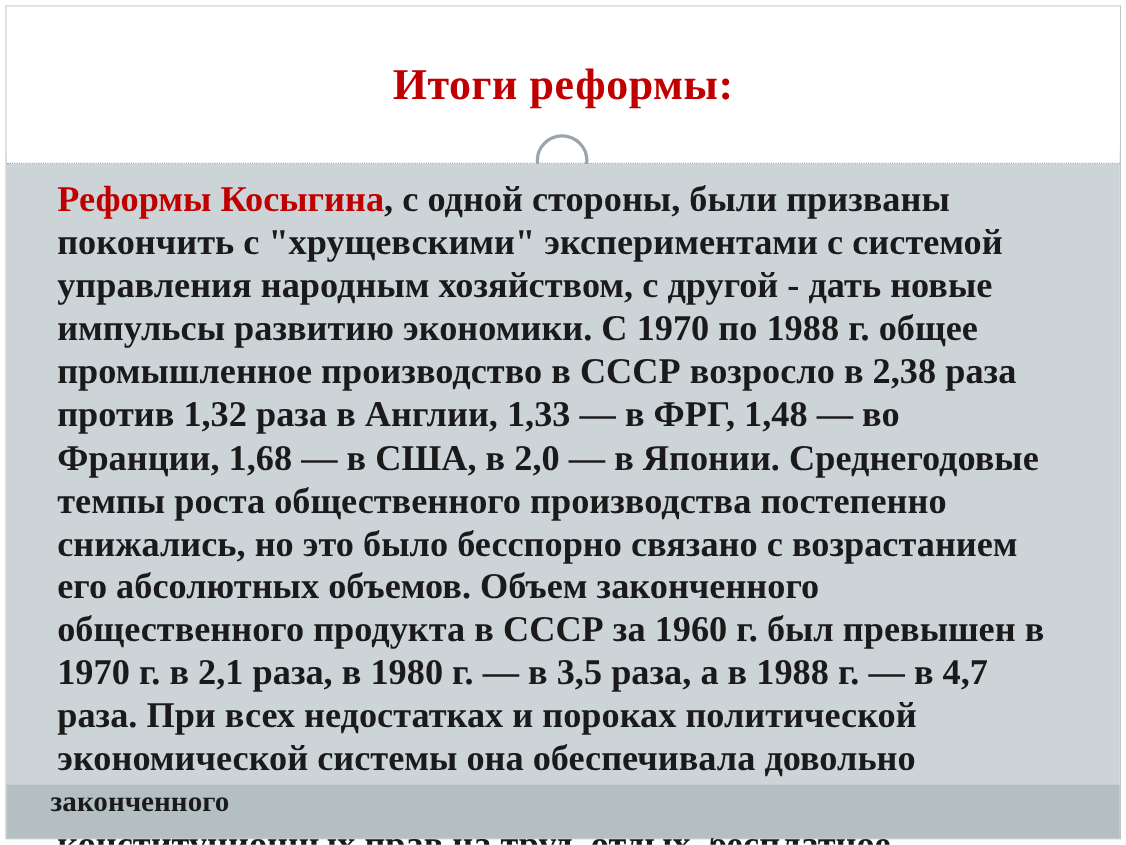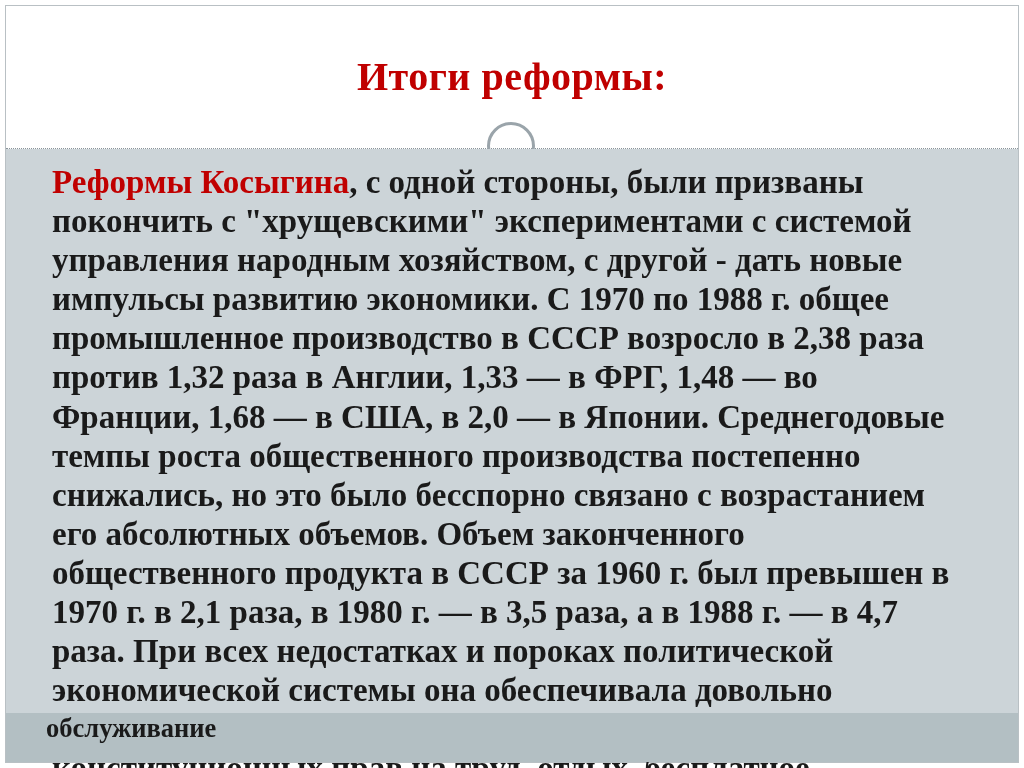--- a/index.html
+++ b/index.html
@@ -133,15 +133,15 @@
   </div>
 
   <div class="divider"></div>
   <div class="divider-circle"></div>
 
   <div class="body-area">
     <p class="body-text"><span class="lead">Реформы Косыгина</span><span>, с одной стороны, были призваны покончить с "хрущевскими" экспериментами с системой управления народным хозяйством, с другой - дать новые импульсы развитию экономики. С 1970 по 1988 г. общее промышленное производство в СССР возросло в 2,38 раза против 1,32 раза в Англии, 1,33 — в ФРГ, 1,48 — во Франции, 1,68 — в США, в 2,0 — в Японии. Среднегодовые темпы роста общественного производства постепенно снижались, но это было бесспорно связано с возрастанием его абсолютных объемов. Объем законченного общественного продукта в СССР за 1960 г. был превышен в 1970 г. в 2,1 раза, в 1980 г. — в 3,5 раза, а в 1988 г. — в 4,7 раза. При всех недостатках и пороках политической экономической системы она обеспечивала довольно высокий уровень благосостояния населения, реализацию конституционных прав на труд, отдых, бесплатное образование и здравоохранение, пенсионное</span></p>
   </div>
 
   <div class="bottom-bar"></div>
-  <div class="bottom-overflow">обслуживание</div>
+  <div class="bottom-overflow">законченного</div>
 
 </div>
 
 </body></html>

